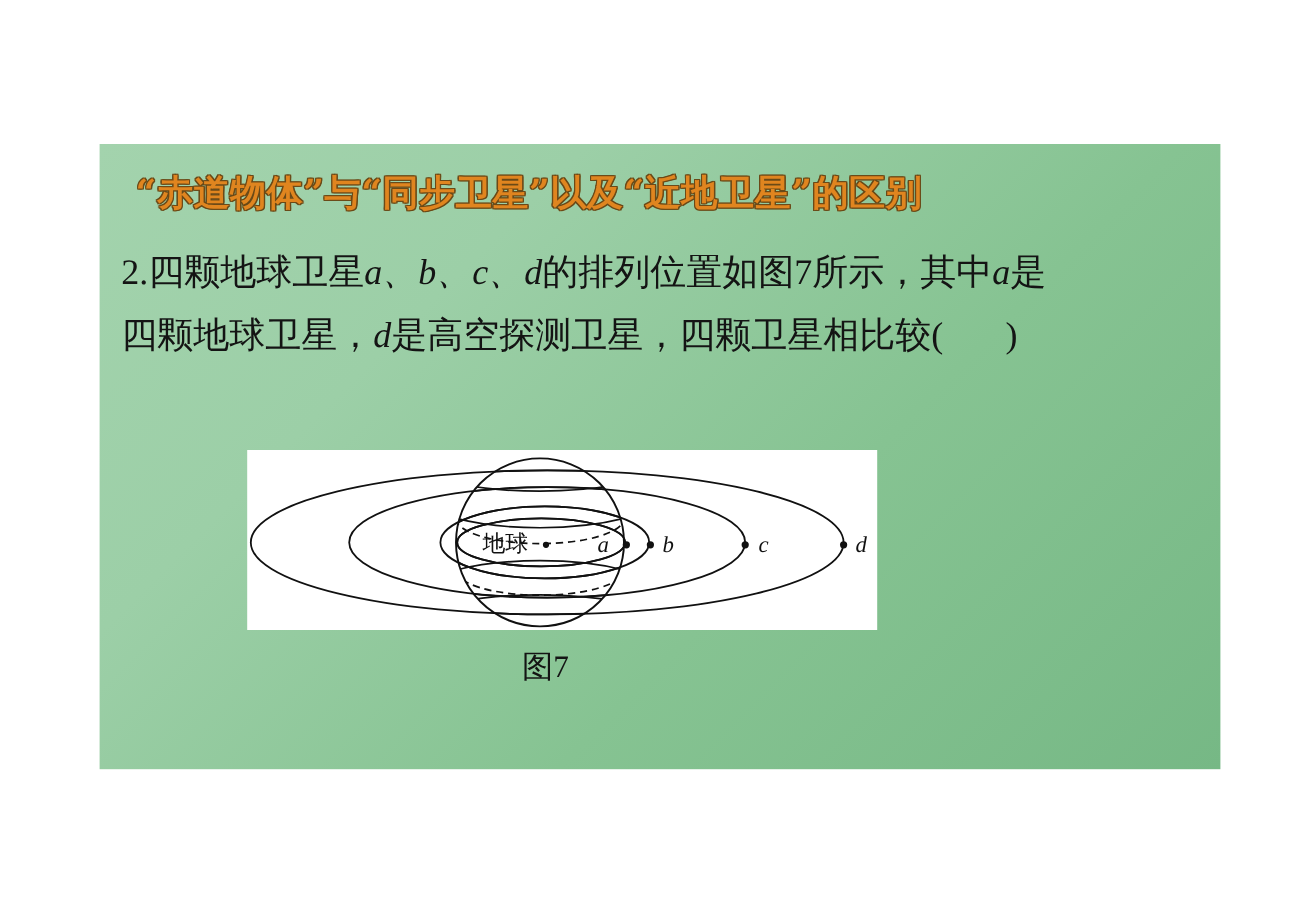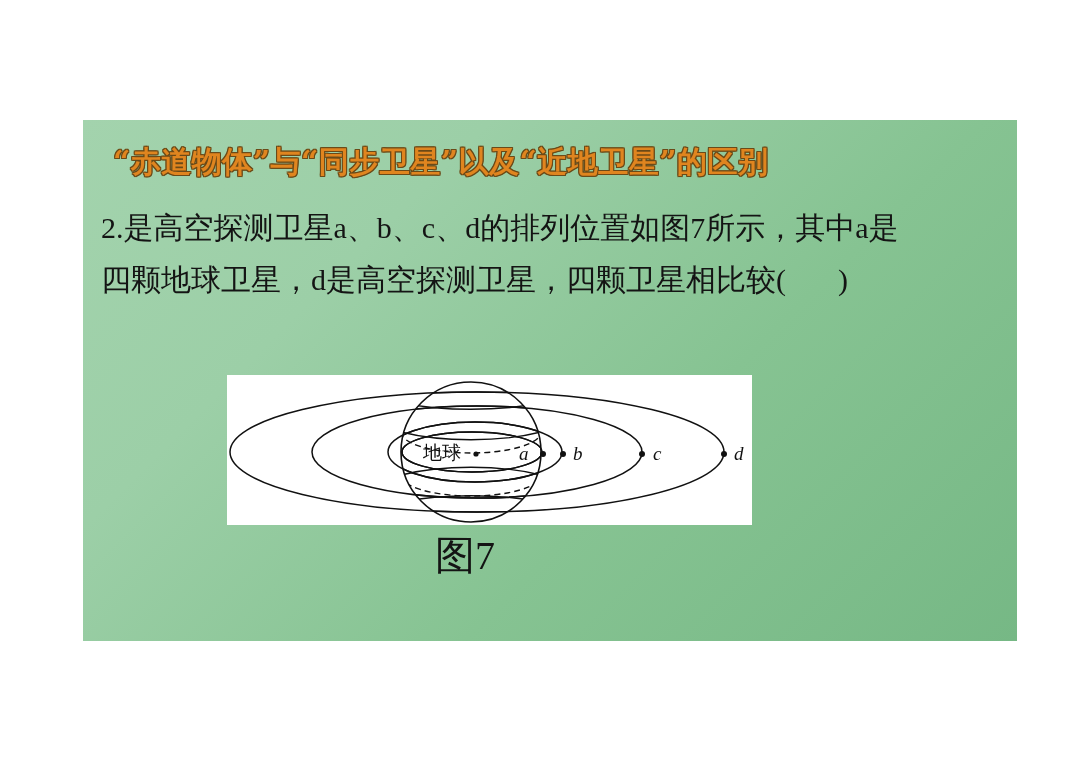--- a/index.html
+++ b/index.html
@@ -60,50 +60,51 @@
     width: 900px;
     color: #141414;
     font-family: "Liberation Serif", "DejaVu Serif", serif;
     font-size: 30px;
     line-height: 52px;
   }
   #question .qline {
     white-space: nowrap;
   }
   #question .var {
+    font-style: italic;
     font-family: "Liberation Serif", "DejaVu Serif", serif;
     text-align: center;
   }
   #question .blank {
     display: inline-block;
     width: 52px;
   }
 
   
   #figure-box {
     position: absolute;
-    left: 144px;
+    left: 123px;
     top: 255px;
     width: 525px;
     height: 150px;
     background: #ffffff;
   }
   #figure-svg {
     display: block;
     width: 525px;
     height: 150px;
   }
 
   
   #figure-caption {
     position: absolute;
     left: 352px;
     top: 418px;
     font-family: "Liberation Serif", "DejaVu Serif", serif;
-    font-size: 40px;
+    font-size: 26px;
     color: #141414;
     line-height: 36px;
   }
 
   .orbit-label {
     font-family: "Liberation Serif", "DejaVu Serif", serif;
     font-style: italic;
     font-size: 19px;
     fill: #111111;
   }
@@ -116,21 +117,21 @@
 </head>
 <body>
 
 <div id="slide">
 
   <div id="panel">
 
     <div id="title">“赤道物体”与“同步卫星”以及“近地卫星”的区别</div>
 
     <div id="question">
-      <div class="qline"><span>2.</span><span>是高空探测卫星</span><span class="var">a、b、c、d</span><span>的排列位置如图7所示，其中</span><span class="var">a</span><span>是</span></div>
+      <div class="qline"><span>2.</span><span>四颗地球卫星</span><span class="var">a、b、c、d</span><span>的排列位置如图7所示，其中</span><span class="var">a</span><span>是</span></div>
       <div class="qline"><span>四颗地球卫星，</span><span class="var">d</span><span>是高空探测卫星，四颗卫星相比较(</span><span class="blank"></span><span>)</span></div>
     </div>
 
     <div id="figure-box">
       <svg id="figure-svg" viewBox="0 0 525 150">
         <defs>
           <clipPath id="clip-sphere">
             <circle cx="244" cy="77" r="70"></circle>
           </clipPath>
           <clipPath id="clip-outside-sphere">

